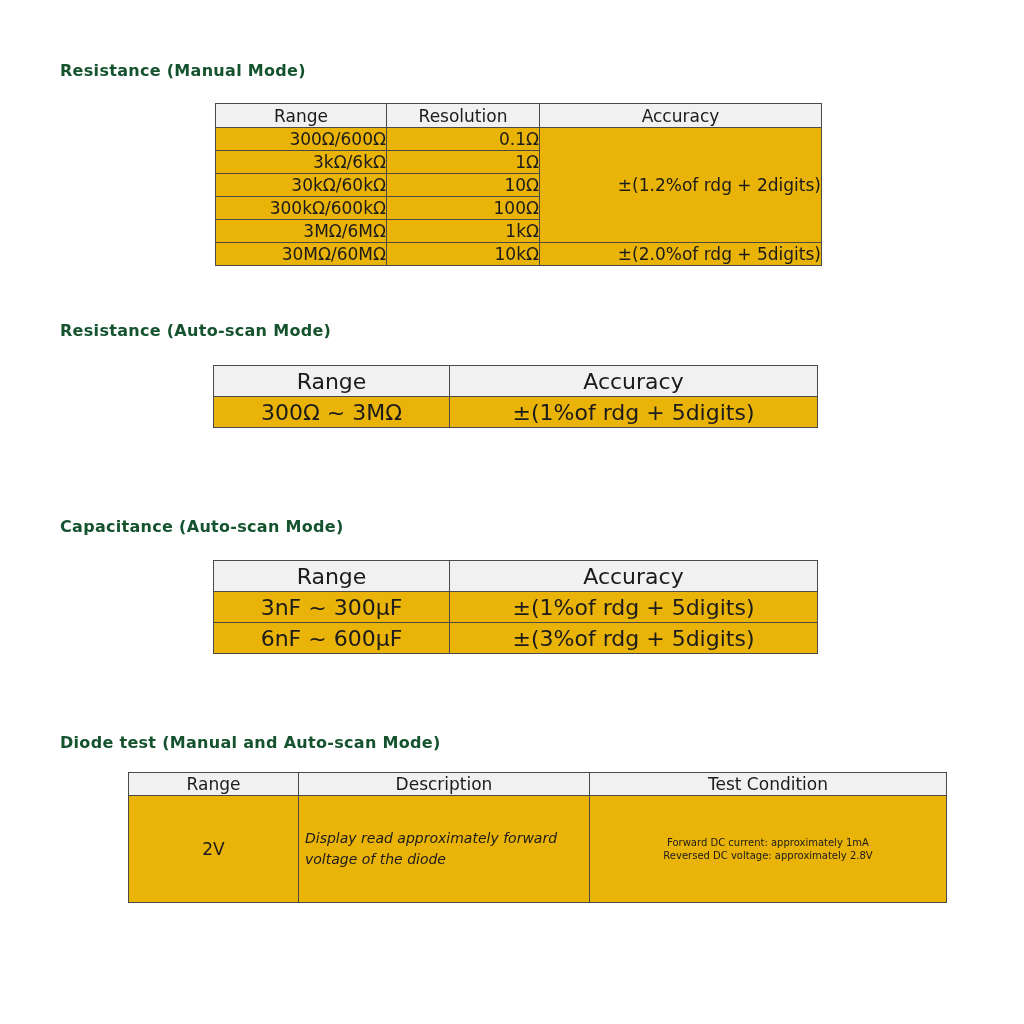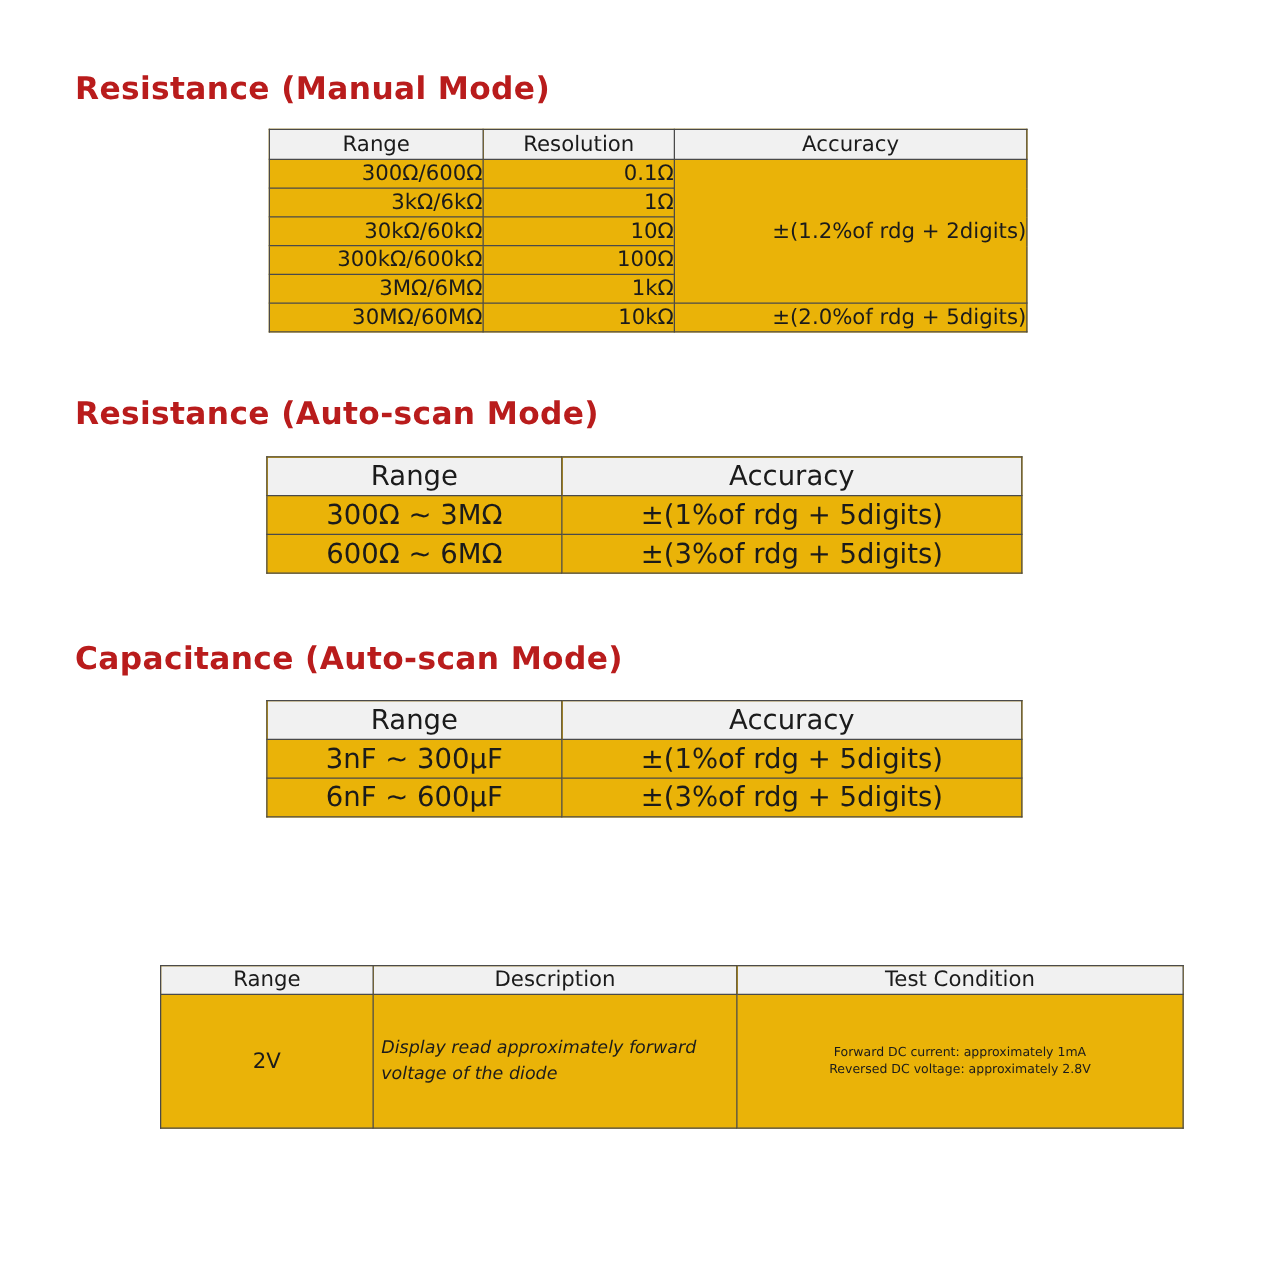--- a/index.html
+++ b/index.html
@@ -9,24 +9,24 @@
     width: 1024px;
     height: 1024px;
     background: #ffffff;
     font-family: "DejaVu Sans", "Liberation Sans", sans-serif;
     color: #1b1b1b;
   }
   h2.sec-title {
     position: absolute;
     left: 60px;
     margin: 0;
-    font-size: 25px;
+    font-size: 16px;
     line-height: 26px;
     font-weight: bold;
-    color: #b91c1c;
+    color: #14532d;
     letter-spacing: 0.3px;
     white-space: nowrap;
   }
   table.spec {
     position: absolute;
     border-collapse: collapse;
     table-layout: fixed;
     background: #eab308;
   }
   .spec th, .spec td {
@@ -126,24 +126,20 @@
       <tr>
         <th>Range</th>
         <th>Accuracy</th>
       </tr>
     </thead>
     <tbody>
       <tr>
         <td>300Ω ~ 3MΩ</td>
         <td>±(1%of rdg + 5digits)</td>
       </tr>
-      <tr>
-        <td>600Ω ~ 6MΩ</td>
-        <td>±(3%of rdg + 5digits)</td>
-      </tr>
     </tbody>
   </table>
 
   <h2 class="sec-title" style="top:514px;">Capacitance (Auto-scan Mode)</h2>
 
   <table id="t3" class="spec">
     <colgroup>
       <col style="width:236px">
         <col style="width:368px">
     </colgroup>
@@ -158,20 +154,21 @@
         <td>3nF ~ 300μF</td>
         <td>±(1%of rdg + 5digits)</td>
       </tr>
       <tr>
         <td>6nF ~ 600μF</td>
         <td>±(3%of rdg + 5digits)</td>
       </tr>
     </tbody>
   </table>
 
+  <h2 class="sec-title" style="top:730px;">Diode test (Manual and Auto-scan Mode)</h2>
 
   <table id="t4" class="spec">
     <colgroup>
       <col style="width:170px">
         <col style="width:291px">
         <col style="width:357px">
     </colgroup>
     <thead>
       <tr>
         <th>Range</th>

